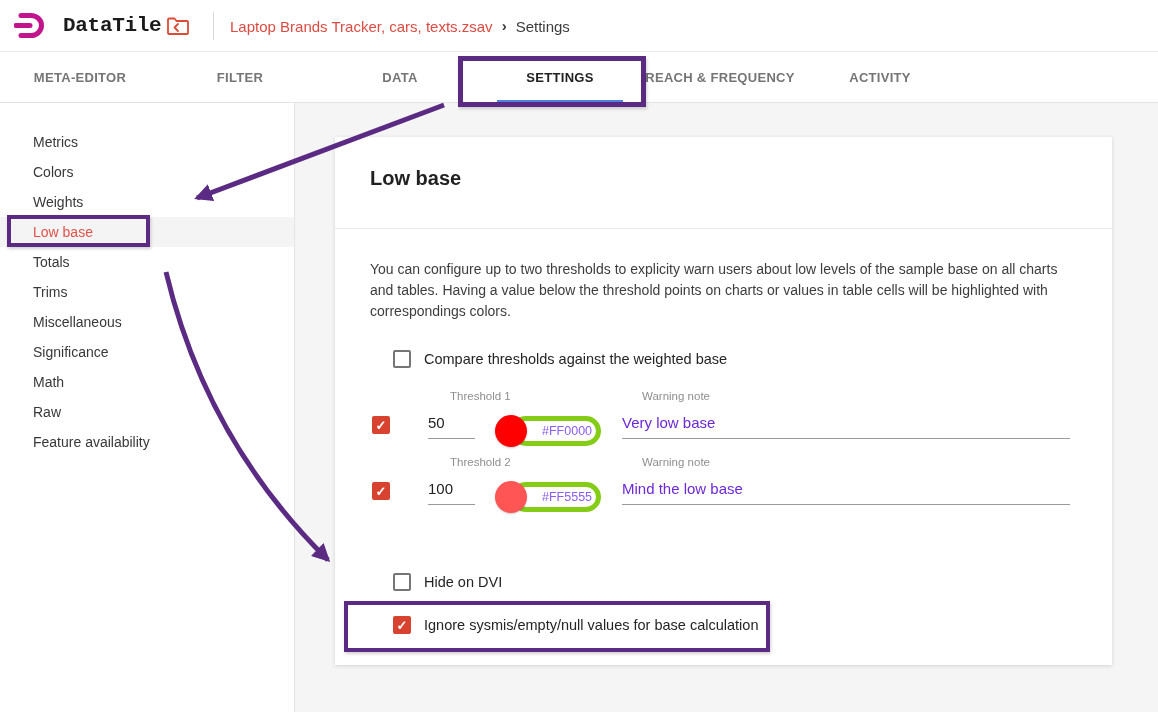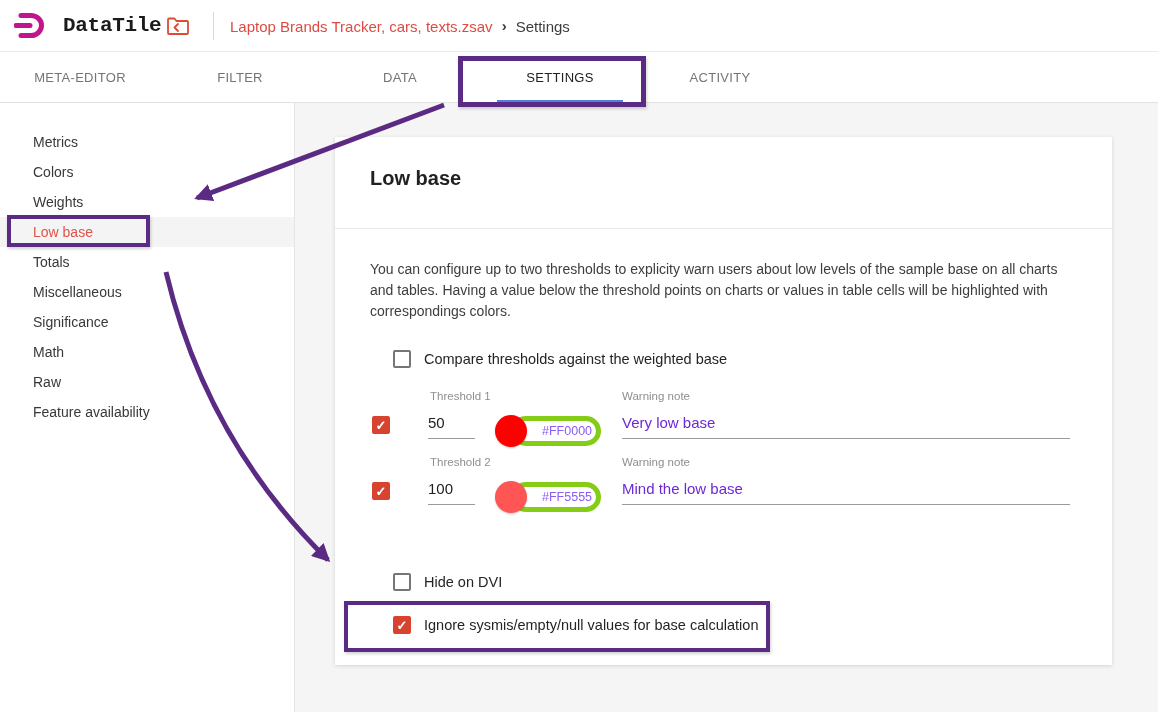--- a/index.html
+++ b/index.html
@@ -24,21 +24,21 @@
   .crumb-project { color:#dc4b41; }
   .crumb-sep { color:#3c3c3c; font-size:15px; font-weight:bold; transform:translateY(-1px); }
   .crumb-current { color:#3c3c3c; }
   
   .tabbar {
     position:absolute; left:0; top:52px; width:1158px; height:51px;
     background:#fff; border-bottom:1px solid #e3e3e3; display:flex; z-index:2;
   }
   .tab {
     position:relative; width:160px; height:51px; display:flex; align-items:center; justify-content:center;
-    font-size:13px; letter-spacing:0.3px; color:#757575; cursor:pointer; white-space:nowrap; font-weight:400;
+    font-size:13px; letter-spacing:0.3px; color:#757575; cursor:pointer; white-space:nowrap; font-weight:700;
   }
   .tab.active { color:#212121; }
   .tab.active .tab-underline {
     position:absolute; left:17px; right:17px; bottom:0; height:3px; background:#5282e0;
   }
   
   .sidebar {
     position:absolute; left:0; top:103px; width:295px; height:609px;
     background:#fff; border-right:1px solid #e4e4e4; padding-top:24px; z-index:1;
   }
@@ -61,21 +61,21 @@
     display:inline-block; flex:0 0 18px; cursor:pointer; position:relative; background:#fff;
   }
   .cb.checked { background:#d8432f; border-color:#d8432f; }
   .cb.checked::after {
     content:"\2713"; position:absolute; left:0; top:0; width:14px; height:14px;
     color:#fff; font-size:13px; font-weight:bold; line-height:15px; text-align:center;
   }
   .check-row { position:absolute; display:flex; align-items:center; gap:13px;margin-left:21px; }
   .check-label { font-size:14.5px; color:#242424; }
   
-  .field-label { position:absolute; font-size:11.5px; color:#8f8f8f; }
+  .field-label { position:absolute; font-size:11.5px; color:#8f8f8f;margin-left:20px; }
   .th-input {
     position:absolute; width:47px; height:32px; border:none; border-bottom:1px solid #9a9a9a;
     font-family:"Liberation Sans",sans-serif; font-size:15px; color:#212121; background:transparent; outline:none; padding:0;
   }
   .note-input {
     position:absolute; width:448px; height:32px; border:none; border-bottom:1px solid #9a9a9a;
     font-family:"Liberation Sans",sans-serif; font-size:15px; color:#6d28d9; background:transparent; outline:none; padding:0;
   }
   .swatch-pill {
     position:absolute; width:90px; height:30px; border:5px solid #84cc16; border-radius:15px;
@@ -123,30 +123,34 @@
       <span>FILTER</span>
     </div>
   <div class="tab">
       <span>DATA</span>
     </div>
   <div class="tab active">
     <span>SETTINGS</span>
     <span class="tab-underline"></span>
   </div>
   <div class="tab">
+      <span>REACH &amp; FREQUENCY</span>
+    </div>
+  <div class="tab">
       <span>ACTIVITY</span>
     </div>
 </div>
 
 <div class="sidebar">
   <div class="side-item">Metrics</div>
   <div class="side-item">Colors</div>
   <div class="side-item">Weights</div>
   <div class="side-item active">Low base</div>
   <div class="side-item">Totals</div>
+  <div class="side-item">Trims</div>
   <div class="side-item">Miscellaneous</div>
   <div class="side-item">Significance</div>
   <div class="side-item">Math</div>
   <div class="side-item">Raw</div>
   <div class="side-item">Feature availability</div>
 </div>
 
 <div class="card">
   <div class="card-title">Low base</div>
   <div class="card-divider"></div>

